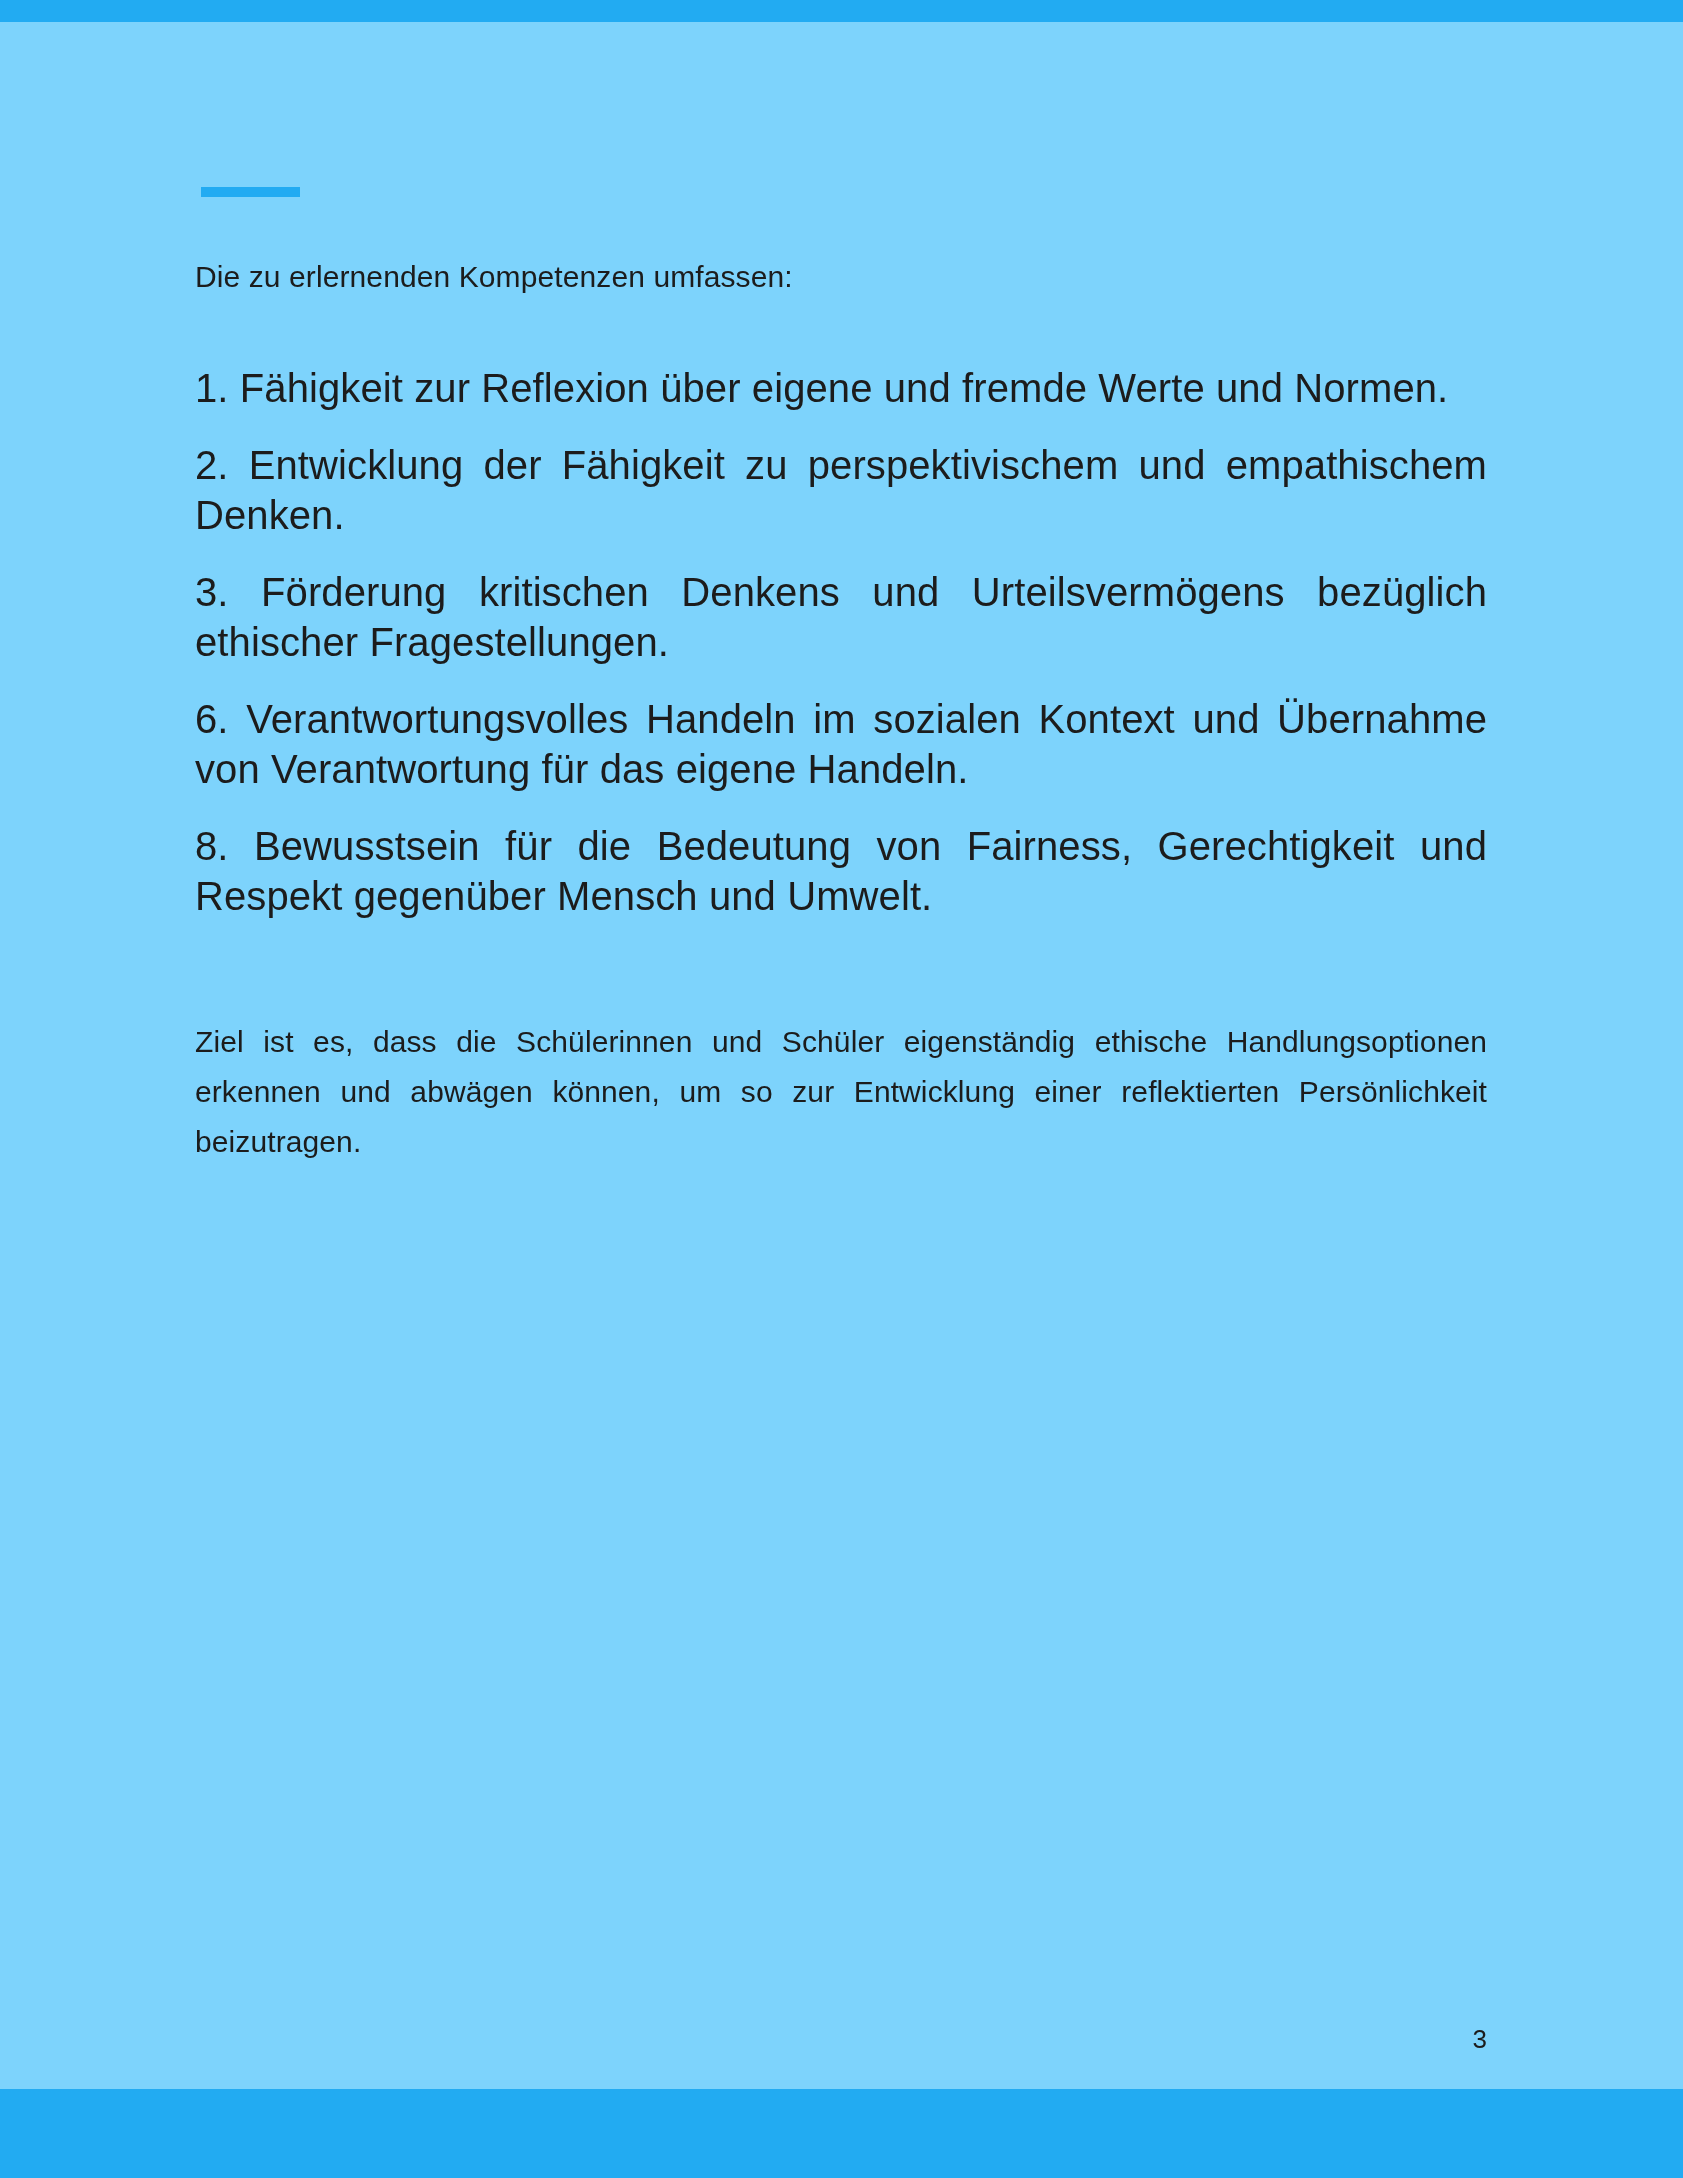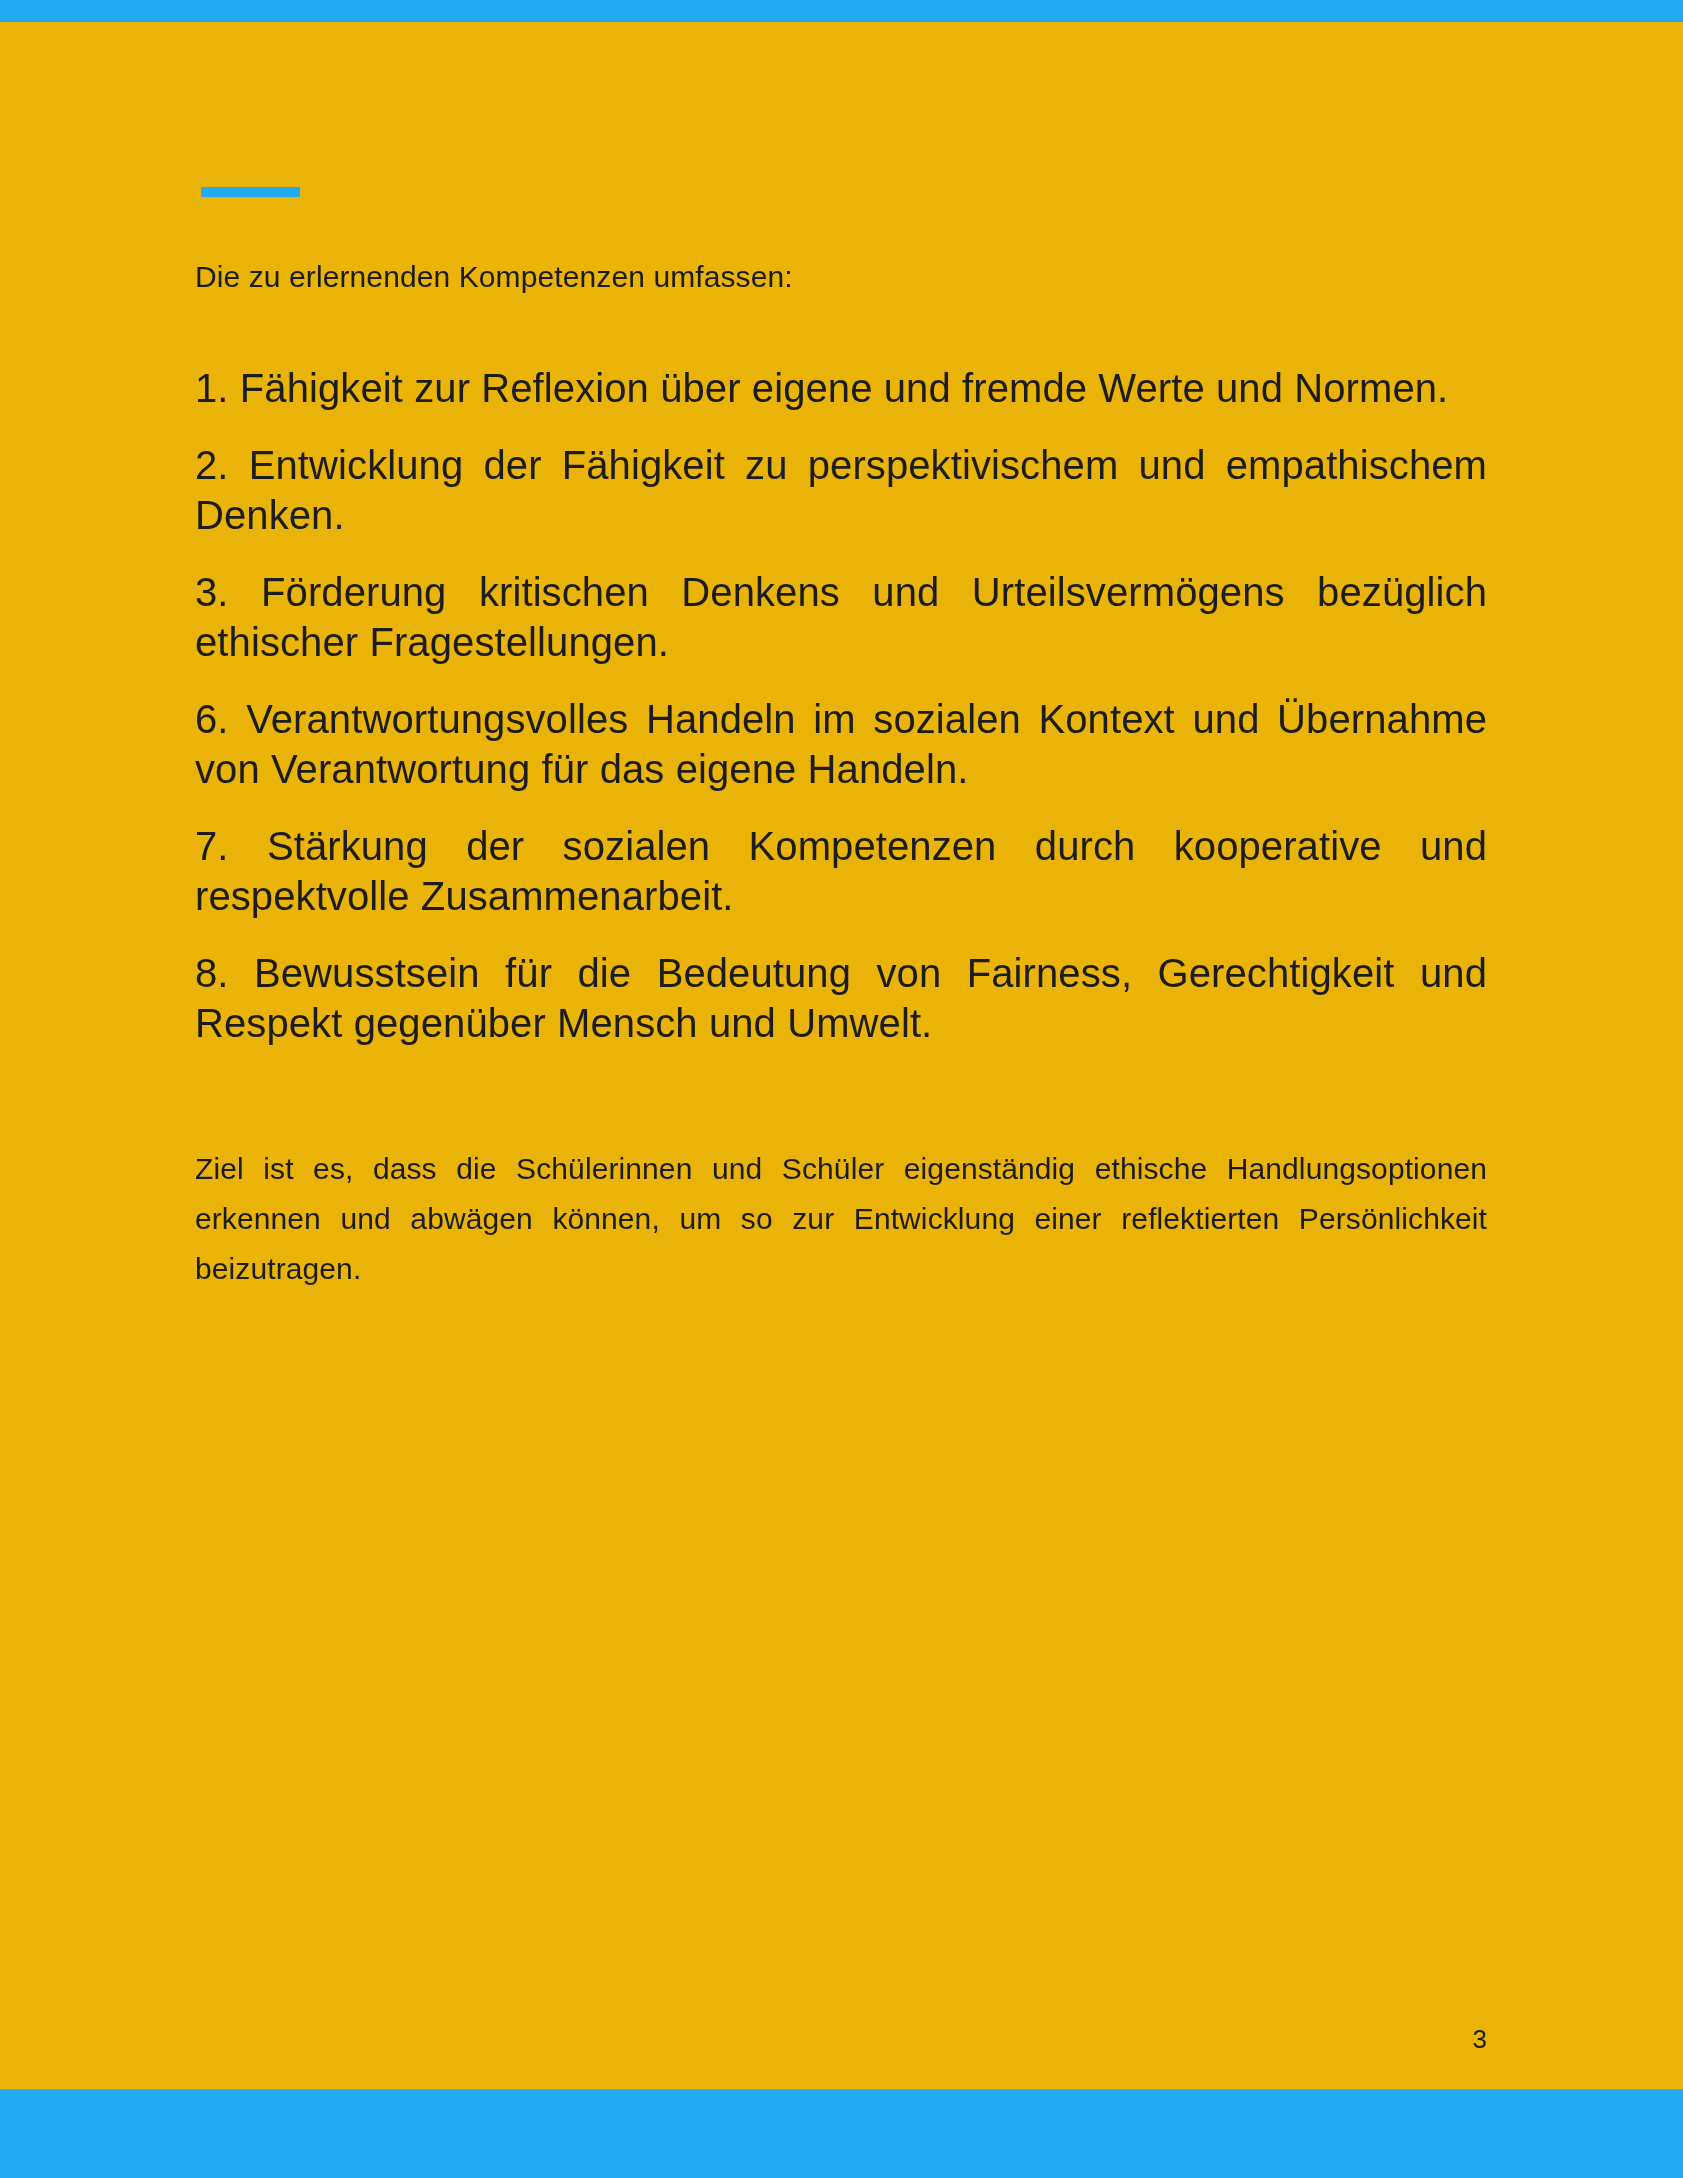--- a/index.html
+++ b/index.html
@@ -7,21 +7,21 @@
     padding: 0;
     background: #ffffff;
   }
   body {
     font-family: "Liberation Sans", sans-serif;
   }
   .page {
     position: relative;
     width: 1683px;
     height: 2178px;
-    background: #eab308;
+    background: #7dd3fc;
     overflow: hidden;
     box-sizing: border-box;
   }
   .top-bar {
     position: absolute;
     top: 0;
     left: 0;
     width: 1683px;
     height: 22px;
     background: #22abf2;
@@ -106,21 +106,20 @@
 
   <div class="content">
 
     <p class="intro-line">Die zu erlernenden Kompetenzen umfassen:</p>
 
     <ol class="competency-list">
       <li class="competency-item">1. Fähigkeit zur Reflexion über eigene und fremde Werte und Normen.</li>
       <li class="competency-item">2. Entwicklung der Fähigkeit zu perspektivischem und empathischem Denken.</li>
       <li class="competency-item">3. Förderung kritischen Denkens und Urteilsvermögens bezüglich ethischer Fragestellungen.</li>
       <li class="competency-item">6. Verantwortungsvolles Handeln im sozialen Kontext und Übernahme von Verantwortung für das eigene Handeln.</li>
-      <li class="competency-item">7. Stärkung der sozialen Kompetenzen durch kooperative und respektvolle Zusammenarbeit.</li>
       <li class="competency-item">8. Bewusstsein für die Bedeutung von Fairness, Gerechtigkeit und Respekt gegenüber Mensch und Umwelt.</li>
     </ol>
 
     <p class="closing-paragraph">Ziel ist es, dass die Schülerinnen und Schüler eigenständig ethische Handlungsoptionen erkennen und abwägen können, um so zur Entwicklung einer reflektierten Persönlichkeit beizutragen.</p>
 
   </div>
 
   <div class="page-number">3</div>
 
   <div class="bottom-bar"></div>

